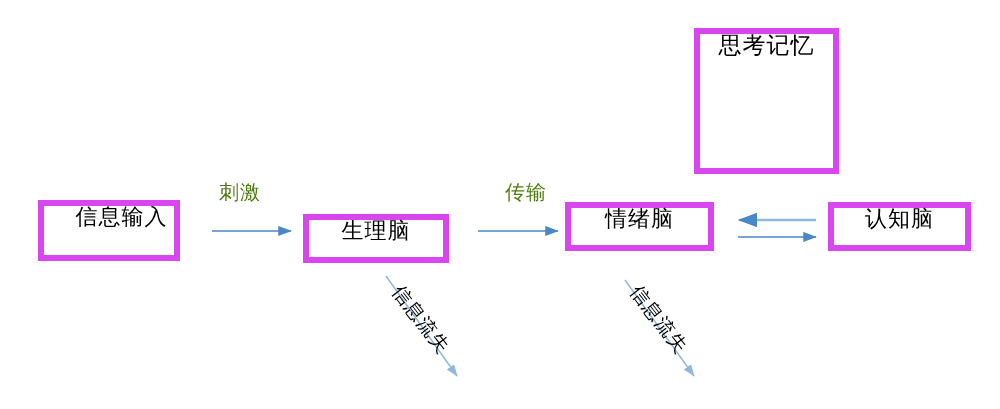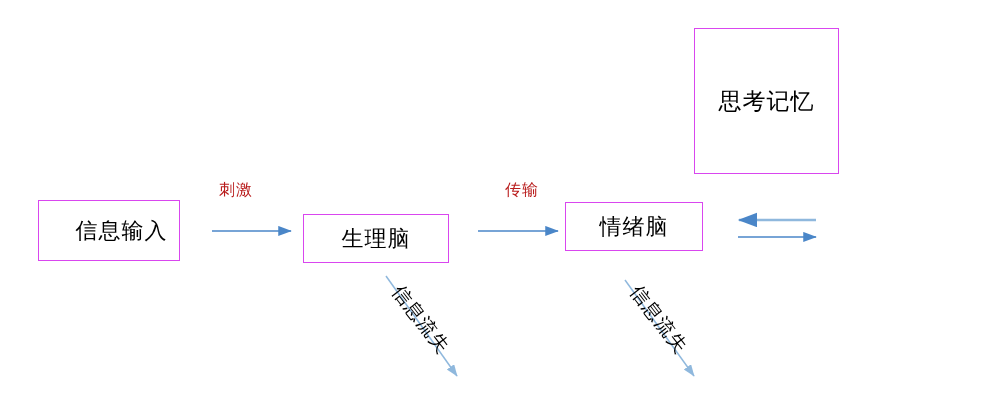--- a/index.html
+++ b/index.html
@@ -16,45 +16,45 @@
     position: relative;
     width: 1000px;
     height: 409px;
     background: #ffffff;
     overflow: hidden;
   }
   
   .node {
     position: absolute;
     box-sizing: border-box;
-    border: 1px solid #d946ef;
+    border: 6px solid #d946ef;
     background: #ffffff;
     display: flex;
-    align-items: center;
+    align-items: flex-start;
     justify-content: center;
     color: #000000;
     letter-spacing: 1px;
   }
   .node .node-label {
     font-size: 22px;
     line-height: 1;
     white-space: nowrap;
   }
   #node-input       { left: 38px;  top: 200px; width: 142px; height: 61px; padding-left: 25px; }
   #node-physio      { left: 303px; top: 202px; width: 146px; height: 49px; margin-top: 12px; }
-  #node-emotion     { left: 565px; top: 202px; width: 138px; height: 49px; }
+  #node-emotion     { left: 565px; top: 202px; width: 149px; height: 49px; }
   #node-cognitive   { left: 828px; top: 202px; width: 143px; height: 49px; }
   #node-memory      { left: 694px; top: 28px;  width: 145px; height: 146px; }
   #node-memory .node-label { font-size: 23px; }
 
   
   .edge-label {
     position: absolute;
-    font-size: 16px;
-    color: #b91c1c;
+    font-size: 20px;
+    color: #4d7c0f;
     white-space: nowrap;
     letter-spacing: 1px;
     line-height: 1;
   }
   #label-stimulate { left: 219px; top: 182px; }
   #label-transmit  { left: 489px; top: 182px; margin-left: 16px; }
 
   
   .diag-label {
     position: absolute;
@@ -114,20 +114,23 @@
   </div>
 
   <div class="node" id="node-physio">
     <span class="node-label">生理脑</span>
   </div>
 
   <div class="node" id="node-emotion">
     <span class="node-label">情绪脑</span>
   </div>
 
+  <div class="node" id="node-cognitive">
+    <span class="node-label">认知脑</span>
+  </div>
 
   <div class="node" id="node-memory">
     <span class="node-label">思考记忆</span>
   </div>
 
   <div class="edge-label" id="label-stimulate">刺激</div>
 
   <div class="edge-label" id="label-transmit">传输</div>
 
   <div class="diag-label" id="label-loss-1">信息流失</div>

